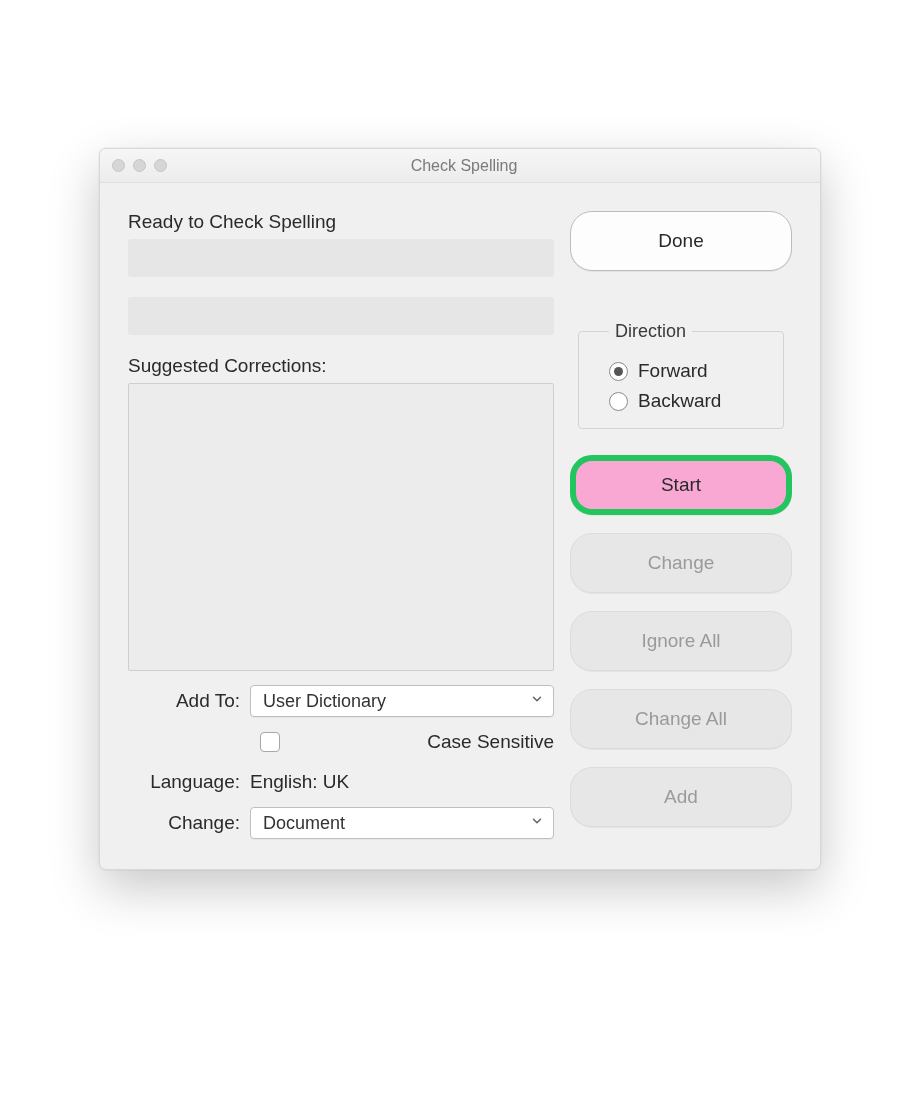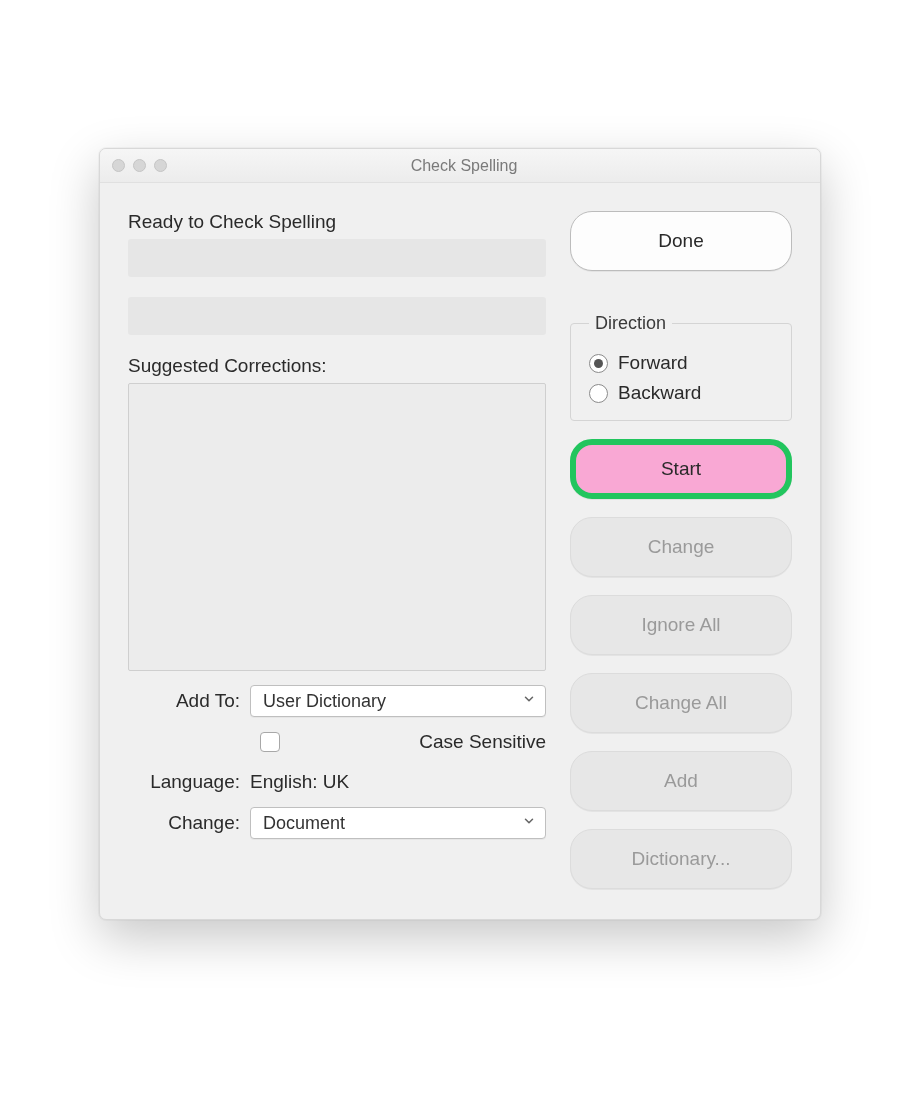--- a/index.html
+++ b/index.html
@@ -45,21 +45,21 @@
     position: absolute;
     left: 8px; right: 0;
     text-align: center;
     font-size: 16px;
     color: #7a7a7a;
     pointer-events: none;
   }
   .content {
     display: flex;
     padding: 28px 28px 30px 28px;
-    gap: 24px;
+    gap: 16px;
   }
   .left {
     flex: 1;
     display: flex;
     flex-direction: column;
   }
   .right {
     width: 222px;
     display: flex;
     flex-direction: column;
@@ -165,22 +165,22 @@
     background: #f9a8d4;
   }
   .btn.disabled {
     background: #e7e7e7;
     border: 1px solid #dcdcdc;
     color: #9a9a9a;
   }
   fieldset.direction {
     border: 1px solid #d4d4d4;
     border-radius: 4px;
-    margin: 0;
-    padding: 10px 14px 16px 18px;
+    margin: 8px;
+    padding: 10px 14px 16px 30px;
   }
   fieldset.direction legend {
     font-size: 18px;
     color: #3a3a3a;
     padding: 0 6px;
   }
   .radio-row {
     display: flex;
     align-items: center;
     gap: 10px;
@@ -290,17 +290,16 @@
           <div class="radio"></div>
           <div class="radio-label">Backward</div>
         </div>
       </fieldset>
 
       <div class="btn focus">Start</div>
       <div class="btn disabled">Change</div>
       <div class="btn disabled">Ignore All</div>
       <div class="btn disabled">Change All</div>
       <div class="btn disabled">Add</div>
-      <div class="btn disabled">Dictionary...</div>
     </div>
 
   </div>
 </div>
 
 </body></html>

